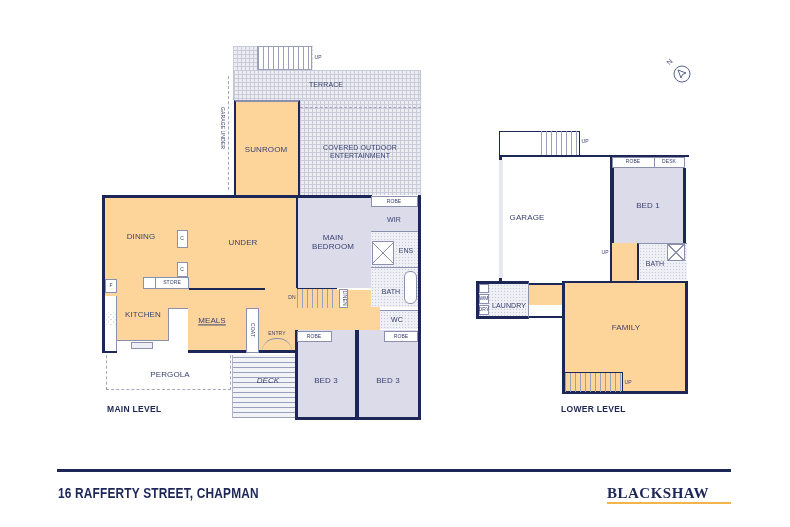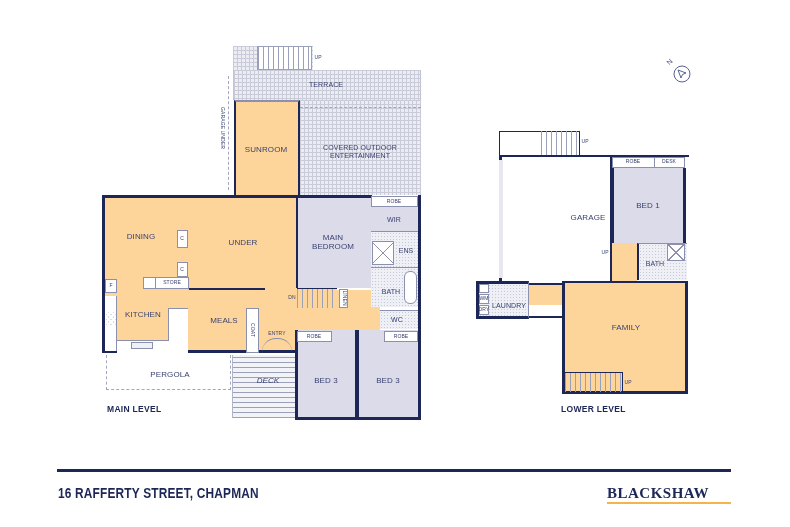--- a/index.html
+++ b/index.html
@@ -67,21 +67,21 @@
   <div class="abs wall" style="left:189px;top:288px;width:76px;height:1.5px;"></div>
 
   <div class="abs white thin" style="left:105px;top:279px;width:12px;height:14px;"></div>
   <div class="lbl sm" style="left:111px;top:286px;">F</div>
   <div class="abs white" style="left:105px;top:296px;width:12px;height:55px;border-right:1px solid #8a90ae;"></div>
   <div class="abs" style="left:106px;top:312px;width:10px;height:14px;background:radial-gradient(circle, transparent 1.5px, #8a90ae 1.6px, transparent 2.2px) 0 0/5px 5px;"></div>
   <div class="abs white" style="left:168px;top:308px;width:20px;height:45px;border-left:1px solid #8a90ae;border-top:1px solid #8a90ae;"></div>
   <div class="abs white" style="left:117px;top:340px;width:52px;height:13px;border-top:1px solid #8a90ae;"></div>
   <div class="abs" style="left:131px;top:342px;width:22px;height:7px;border:1px solid #8a90ae;background:#eef0f5;"></div>
   <div class="lbl" style="left:143px;top:315px;">KITCHEN</div>
-  <div class="lbl" style="left:224px;top:321px;">MEALS</div>
+  <div class="lbl" style="left:212px;top:321px;text-decoration:underline;">MEALS</div>
 
   <div class="abs white thin" style="left:246px;top:308px;width:13px;height:45px;"></div>
   <div class="lbl sm" style="left:252px;top:330px;transform:translate(-50%,-50%) rotate(90deg);">COAT</div>
 
   <div class="lbl sm" style="left:277px;top:334px;">ENTRY</div>
   <div class="abs" style="left:262px;top:338px;width:30px;height:14px;border-top:1px solid #8a90ae;border-radius:14px 14px 0 0;"></div>
 
   <div class="abs lav" style="left:296px;top:195px;width:76px;height:93px;border-top:3px solid #1c2657;border-left:2px solid #1c2657;"></div>
   <div class="lbl" style="left:333px;top:238px;">MAIN</div>
   <div class="lbl" style="left:333px;top:247px;">BEDROOM</div>
@@ -125,21 +125,21 @@
 </div>
 
 <div>
 
   <div class="abs white" style="left:499px;top:131px;width:81px;height:25px;border:1px solid #1c2657;border-bottom:none;"></div>
   <div class="abs stairs" style="left:541px;top:131px;width:38px;height:24px;"></div>
   <div class="lbl sm" style="left:585px;top:142px;">UP</div>
 
   <div class="abs white" style="left:499px;top:155px;width:113px;height:130px;border:2px solid #1c2657;border-left:3px solid #1c2657;"></div>
   <div class="abs" style="left:499px;top:160px;width:4px;height:118px;background:#e6e7ef;"></div>
-  <div class="lbl" style="left:588px;top:218px;">GARAGE</div>
+  <div class="lbl" style="left:527px;top:218px;">GARAGE</div>
 
   <div class="abs white thin" style="left:612px;top:157px;width:43px;height:11px;"></div>
   <div class="lbl sm" style="left:633px;top:162px;">ROBE</div>
   <div class="abs white thin" style="left:654px;top:157px;width:31px;height:11px;"></div>
   <div class="lbl sm" style="left:669px;top:162px;">DESK</div>
   <div class="abs lav" style="left:612px;top:168px;width:74px;height:75px;border-right:3px solid #1c2657;border-left:2px solid #1c2657;"></div>
   <div class="lbl" style="left:648px;top:206px;">BED 1</div>
   <div class="abs wall" style="left:499px;top:155px;width:190px;height:2px;"></div>
 
   <div class="abs tile" style="left:637px;top:243px;width:50px;height:37px;border-left:2px solid #1c2657;border-top:1px solid #8a90ae;"></div>

